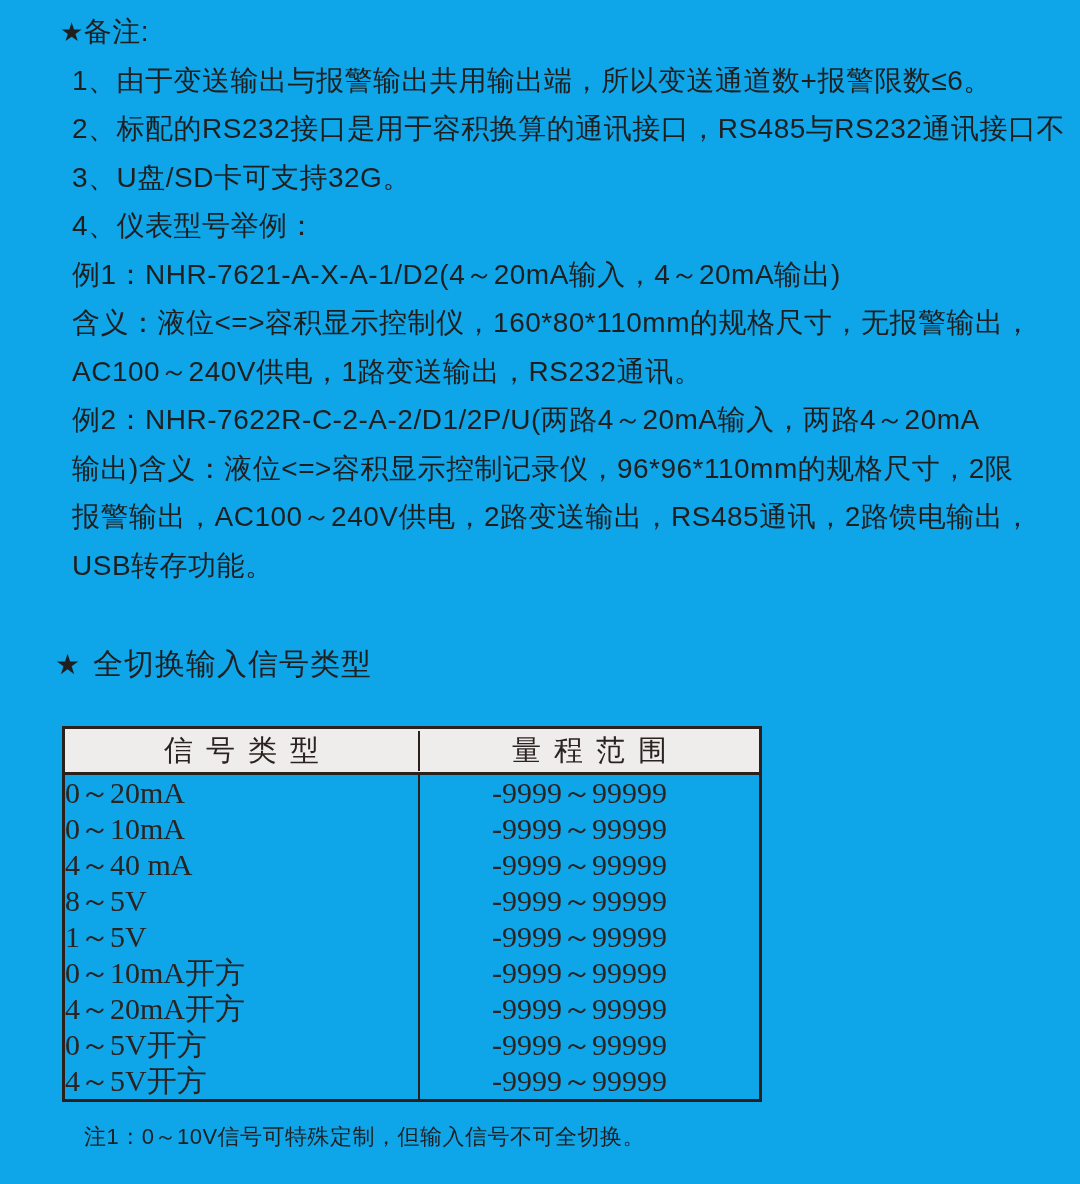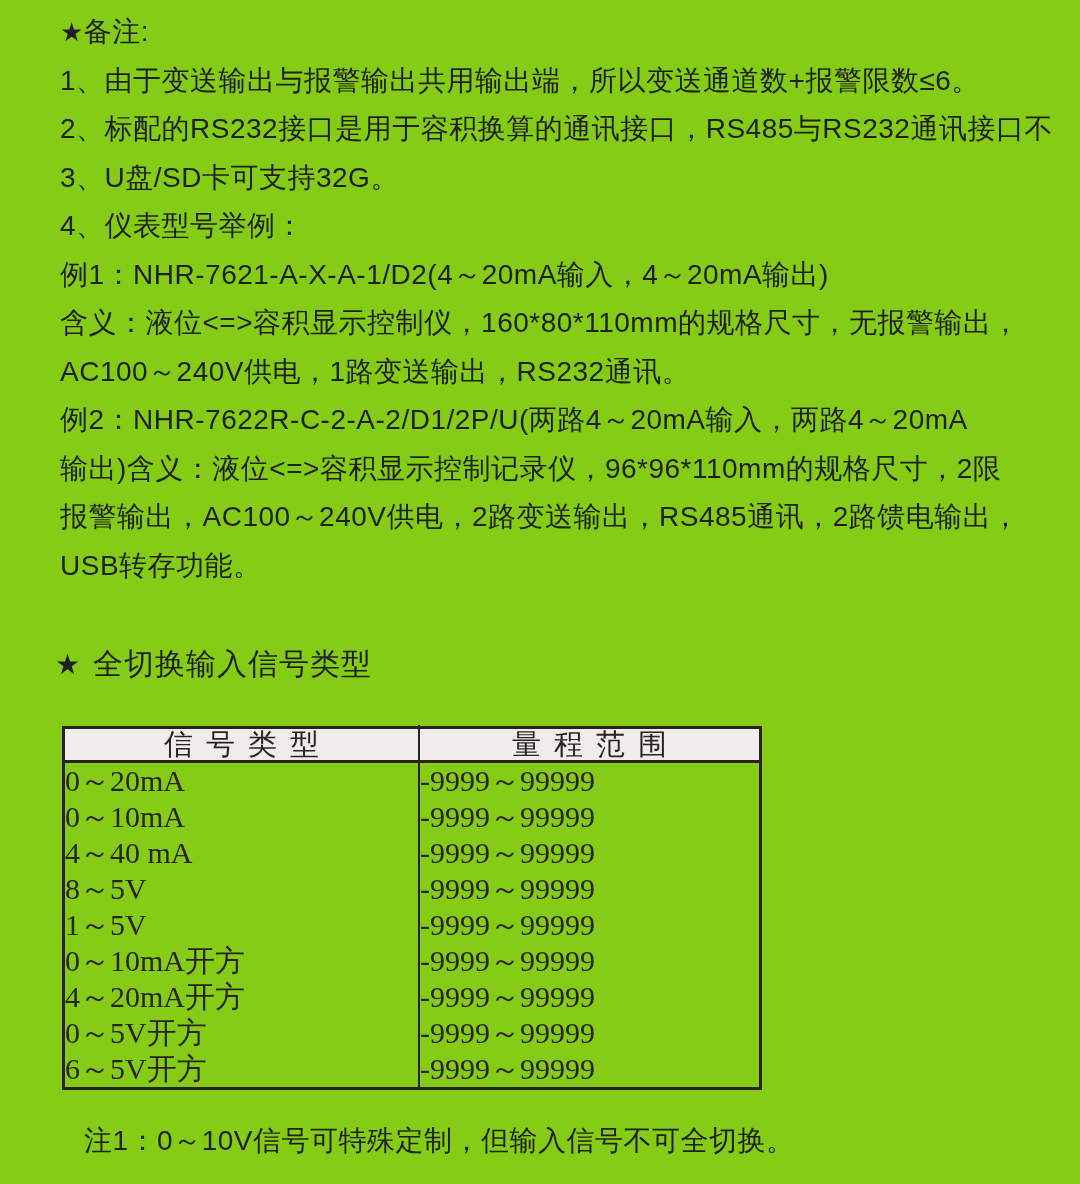--- a/index.html
+++ b/index.html
@@ -4,40 +4,41 @@
 <style>
   html, body {
     margin: 0;
     padding: 0;
     background: #ffffff;
   }
   .page {
     position: relative;
     width: 1080px;
     height: 1184px;
-    background: #84cc16;
+    background: #0ea5e9;
     font-family: "Liberation Sans", "DejaVu Sans", sans-serif;
     color: #1f1f1f;
     overflow: hidden;
   }
   .notes {
     position: absolute;
     top: 8px;
     left: 60px;
     width: 980px;
     font-size: 28px;
     line-height: 48.5px;
     font-weight: 500;
     letter-spacing: 0.5px;
   }
   .notes-heading .star {
     font-size: 26px;
   }
   .note-line {
     white-space: nowrap;
+    margin-left: 12px;
   }
   .section-heading {
     position: absolute;
     top: 644px;
     left: 55px;
     font-size: 30px;
     font-weight: 500;
     letter-spacing: 1px;
     white-space: nowrap;
   }
@@ -50,21 +51,21 @@
     top: 726px;
     left: 62px;
     width: 700px;
     border: 3px solid #2b201c;
     box-sizing: border-box;
     font-family: "Liberation Serif", "DejaVu Serif", serif;
     color: #2b2320;
   }
   .thead {
     display: flex;
-    height: 34px;
+    height: 46px;
     background: #efedeb;
     border-bottom: 3px solid #2b201c;
     box-sizing: border-box;
     align-items: center;
   }
   .th {
     display: flex;
     align-items: center;
     justify-content: center;
     font-size: 29px;
@@ -79,26 +80,26 @@
     height: 36px;
   }
   .td {
     display: flex;
     align-items: center;
     font-size: 30px;
     box-sizing: border-box;
     white-space: nowrap;
   }
   .td.col-signal { }
-  .td.col-range  { }
+  .td.col-range  { padding-left: 72px; }
   .footnote {
     position: absolute;
     top: 1122px;
     left: 84px;
-    font-size: 28px;
+    font-size: 22px;
     font-weight: 500;
     letter-spacing: 0.5px;
     white-space: nowrap;
   }
 </style>
 </head>
 <body>
 
 <div class="page">
 
@@ -154,20 +155,20 @@
     </div>
     <div class="trow">
       <div class="td col-signal">4～20mA开方</div>
       <div class="td col-range">-9999～99999</div>
     </div>
     <div class="trow">
       <div class="td col-signal">0～5V开方</div>
       <div class="td col-range">-9999～99999</div>
     </div>
     <div class="trow">
-      <div class="td col-signal">6～5V开方</div>
+      <div class="td col-signal">4～5V开方</div>
       <div class="td col-range">-9999～99999</div>
     </div>
   </div>
 
   <div class="footnote">注1：0～10V信号可特殊定制，但输入信号不可全切换。</div>
 
 </div>
 
 </body></html>

